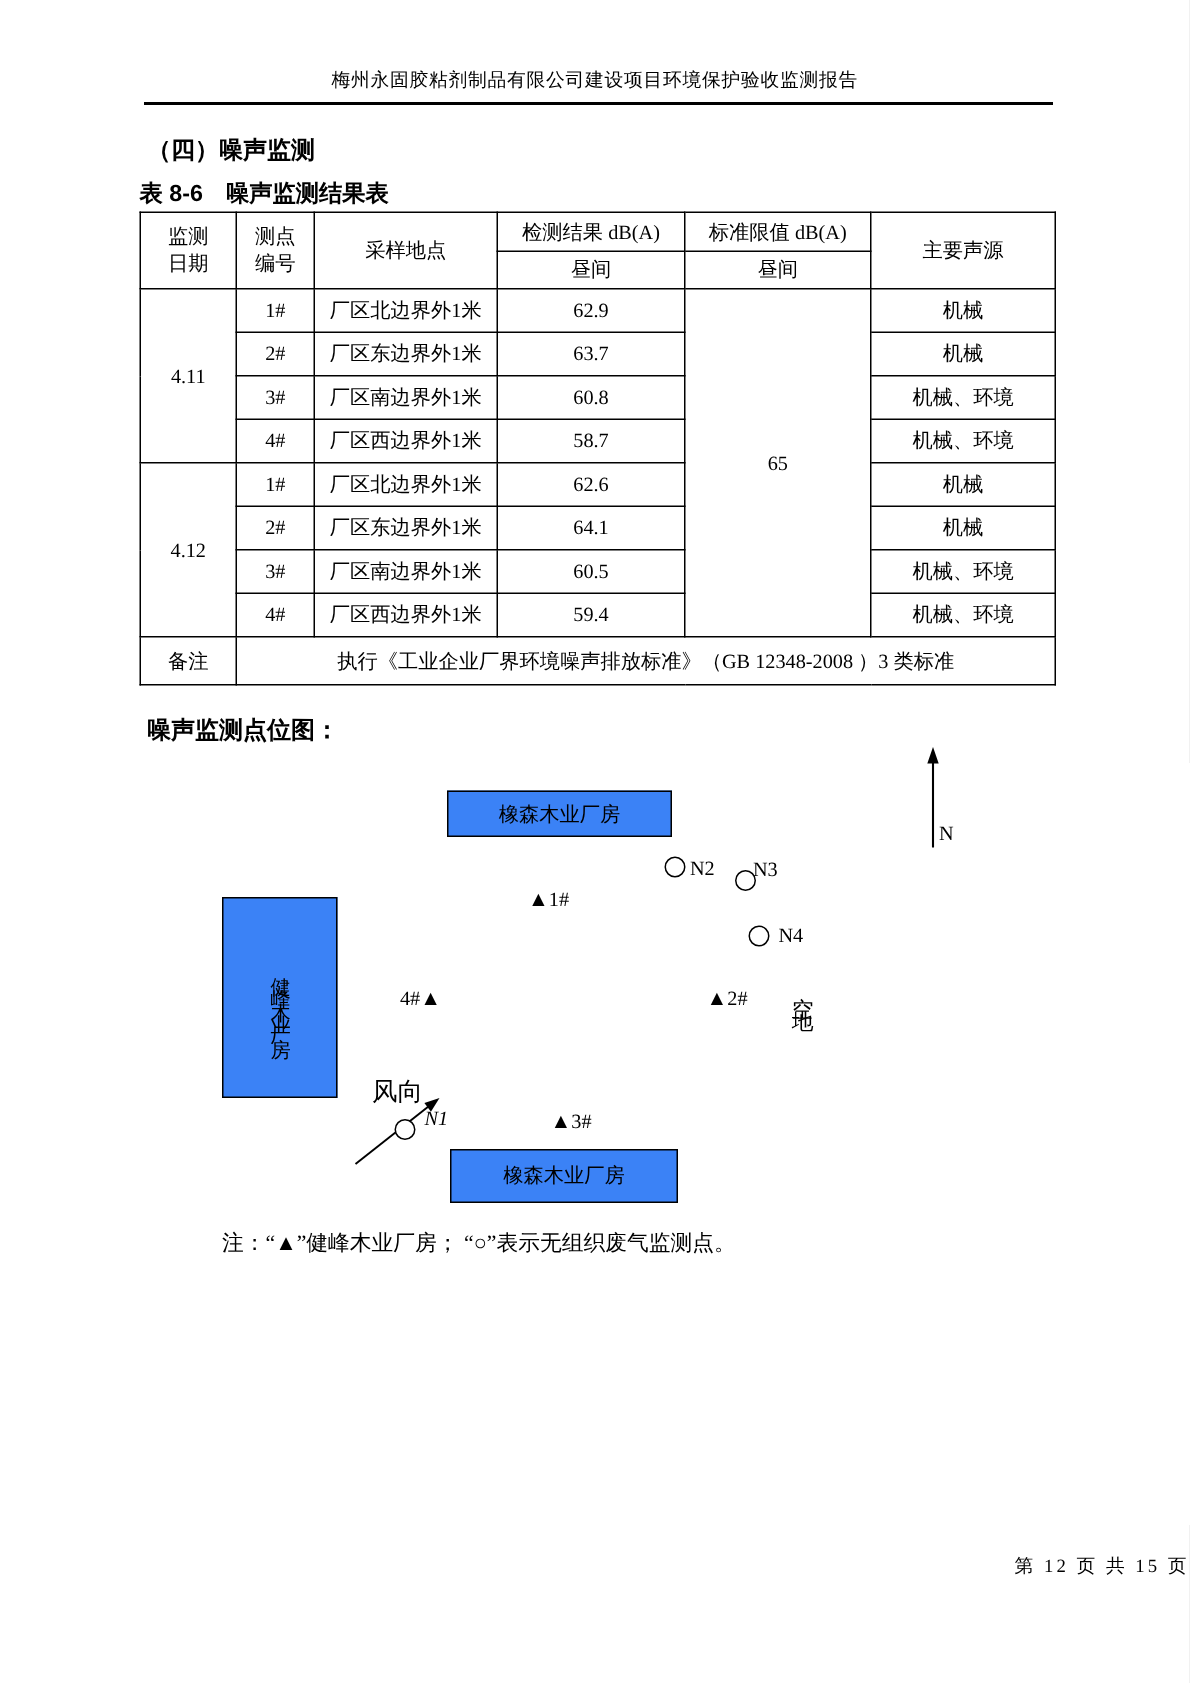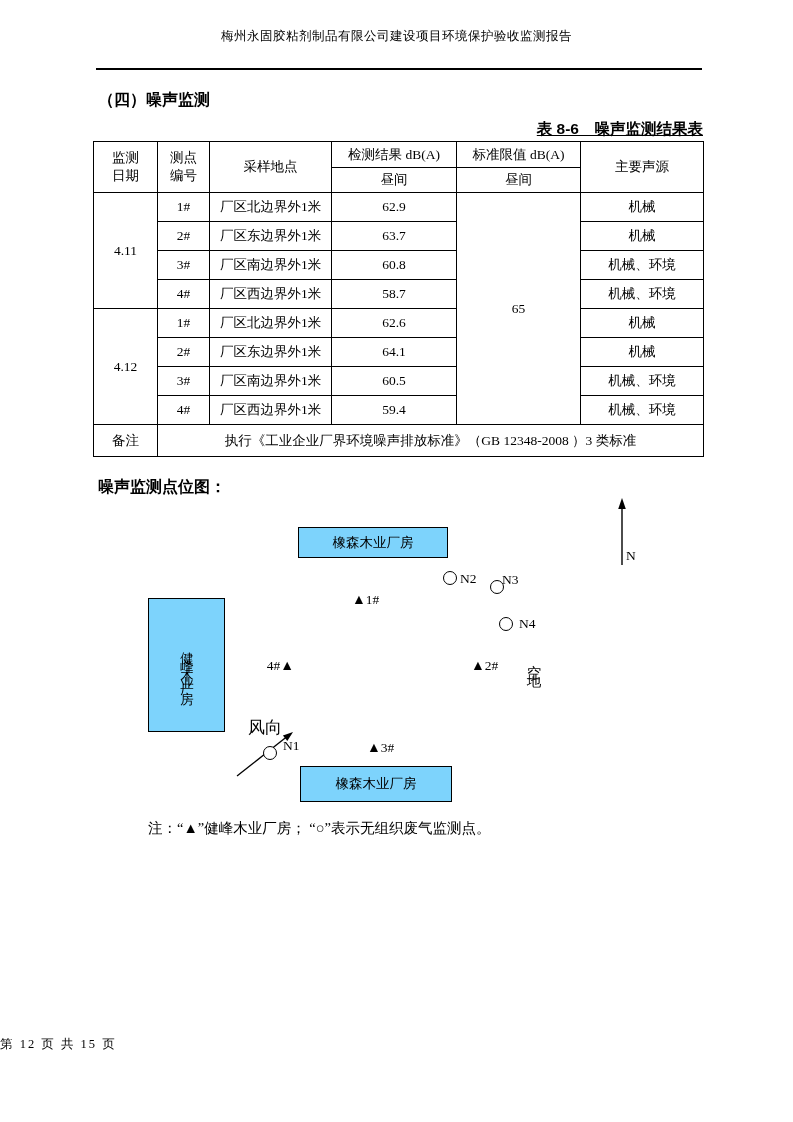--- a/index.html
+++ b/index.html
@@ -4,37 +4,36 @@
 <style>
   * { box-sizing: border-box; }
   html,body { margin:0; padding:0; background:#e8e8e8; }
   .page {
     position:relative; width:793px; height:1122px; margin:0 auto;
     background:#ffffff; color:#000;
     font-family:"Liberation Serif","DejaVu Serif",serif;
     overflow:hidden;
   }
   .doc-header {
-    position:absolute; top:28px; left:0; width:100%;
+    position:absolute; top:45px; left:0; width:100%;
     text-align:center; font-size:12.5px; letter-spacing:0.5px;
   }
   .header-rule {
     position:absolute; top:68px; left:96px; width:606px;
     border-top:2px solid #000; height:0;
   }
   .section-heading {
     position:absolute; top:90px; left:98px;
     font-size:16px; font-weight:bold;
     font-family:"Liberation Sans","DejaVu Sans",sans-serif;
   }
   .table-title {
     position:absolute; top:119px; left:93px; width:610px;
-    text-align:right; font-size:15.5px; font-weight:bold;
+    text-align:left; font-size:15.5px; font-weight:bold;
     font-family:"Liberation Sans","DejaVu Sans",sans-serif;
-    text-decoration:underline;
   }
   table.results {
     position:absolute; top:141px; left:93px; width:610px;
     border-collapse:collapse; table-layout:fixed; font-size:13.5px;
   }
   table.results th, table.results td {
     border:1px solid #000; text-align:center; vertical-align:middle;
     padding:1px 2px; font-weight:normal;
   }
   table.results { border:1.5px solid #000; }
@@ -46,37 +45,37 @@
   td.remark-text { text-align:left; padding-left:10px; }
 
   .diagram-heading {
     position:absolute; top:477px; left:98px;
     font-size:16px; font-weight:bold;
     font-family:Liberation Sans, sans-serif;
   }
   .diagram { position:absolute; top:495px; left:90px; width:580px; height:318px; font-size:13.5px; }
   .diagram svg.overlay { position:absolute; left:0; top:0; width:580px; height:318px; }
   .dbox {
-    position:absolute; border:1.5px solid #000; background:#7dd3fc;
+    position:absolute; border:1.5px solid #000; background:#3b82f6;
     display:flex; align-items:center; justify-content:center; text-align:center;
   }
   .dbox.main-box { border:2px solid #6e6e6e; }
   .vtext { writing-mode:vertical-lr; text-orientation:upright; letter-spacing:8px; }
   .marker { position:absolute; white-space:nowrap; line-height:16px; }
   .marker .tri { font-size:14px; }
   .gas-circle {
     position:absolute; width:14px; height:14px; border:1.5px solid #000;
     border-radius:50%; background:#fff;
   }
   .gas-label { position:absolute; white-space:nowrap; line-height:15px; }
   .plain-label { position:absolute; white-space:nowrap; }
   .diagram-note { position:absolute; top:819px; left:148px; font-size:14.5px; }
   .page-footer {
     position:absolute; top:1036px; left:0; width:100%;
-    text-align:left; font-size:12.5px; letter-spacing:2px;
+    text-align:right; font-size:12.5px; letter-spacing:2px;padding-left:25px;
   }
 </style>
 </head>
 <body>
 
 <div class="page">
 
   <div class="doc-header">梅州永固胶粘剂制品有限公司建设项目环境保护验收监测报告</div>
   <div class="header-rule"></div>
 
@@ -199,21 +198,21 @@
 
     <div class="marker" style="left:262px; top:97px;"><span class="tri">▲</span><span>1#</span></div>
 
     <div class="marker" style="left:381px; top:163px;"><span class="tri">▲</span><span>2#</span></div>
 
     <div class="marker" style="left:277px; top:245px;"><span class="tri">▲</span><span>3#</span></div>
 
     <div class="marker" style="left:162px; top:163px; width:42px; text-align:right;"><span>4#</span><span class="tri">▲</span></div>
 
     <span class="gas-circle" style="left:173px; top:251px;"></span>
-    <div class="gas-label" style="left:193px; top:243px;">N1</div>
+    <div class="gas-label" style="left:193px; top:243px;font-style:italic;">N1</div>
 
     <span class="gas-circle" style="left:353px; top:76px;"></span>
     <div class="gas-label" style="left:370px; top:76px;">N2</div>
 
     <span class="gas-circle" style="left:400px; top:85px;"></span>
     <div class="gas-label" style="left:396px; top:77px;margin-left:16px;">N3</div>
 
     <span class="gas-circle" style="left:409px; top:122px;"></span>
     <div class="gas-label" style="left:429px; top:121px;">N4</div>
 

